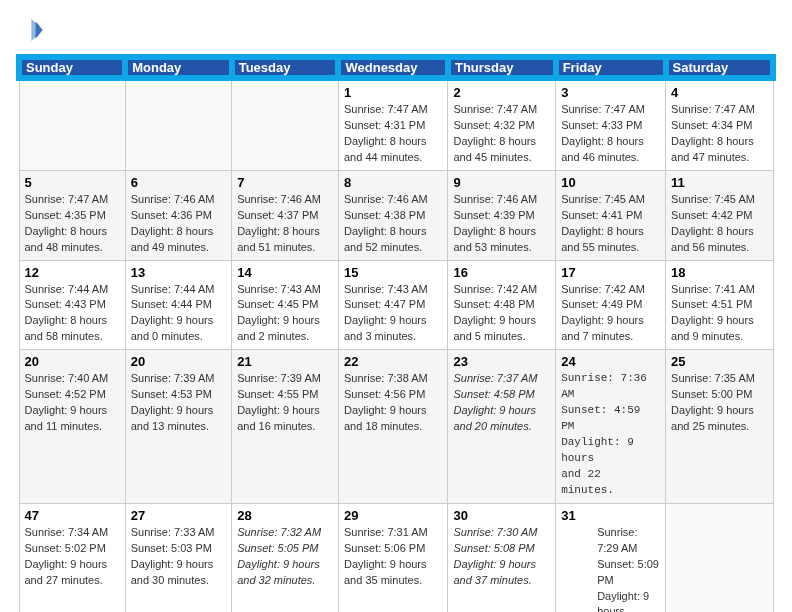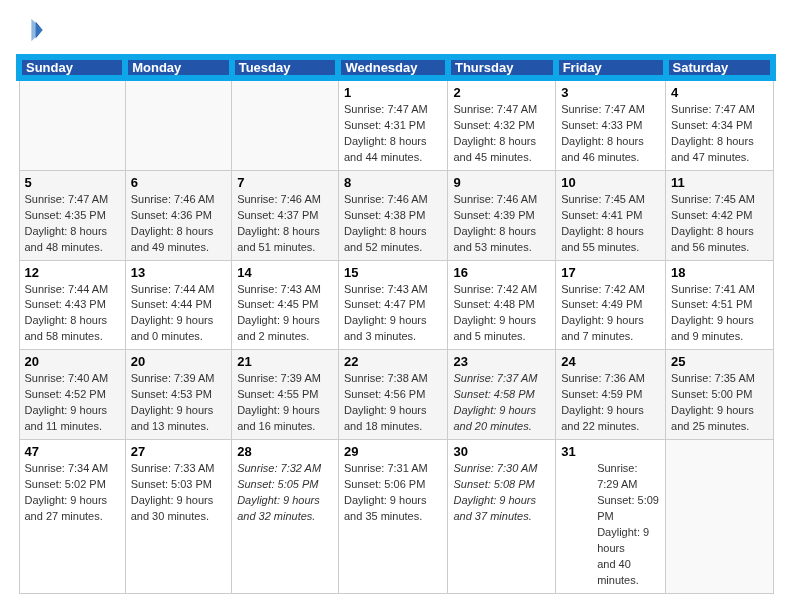--- a/index.html
+++ b/index.html
@@ -283,21 +283,21 @@
         </td>
         <td>
           <span class="day-num">23</span>
           <div class="day-info" style="white-space: pre-line; font-style: italic;">Sunrise: 7:37 AM
 Sunset: 4:58 PM
 Daylight: 9 hours
 and 20 minutes.</div>
         </td>
         <td>
           <span class="day-num">24</span>
-          <div class="day-info" style="white-space: pre-line;">Sunrise: 7:36 AM
+          <div class="day-info" style="white-space: pre-line; font-family: Liberation Mono, monospace;">Sunrise: 7:36 AM
 Sunset: 4:59 PM
 Daylight: 9 hours
 and 22 minutes.</div>
         </td>
         <td>
           <span class="day-num">25</span>
           <div class="day-info" style="white-space: pre-line;">Sunrise: 7:35 AM
 Sunset: 5:00 PM
 Daylight: 9 hours
 and 25 minutes.</div>

